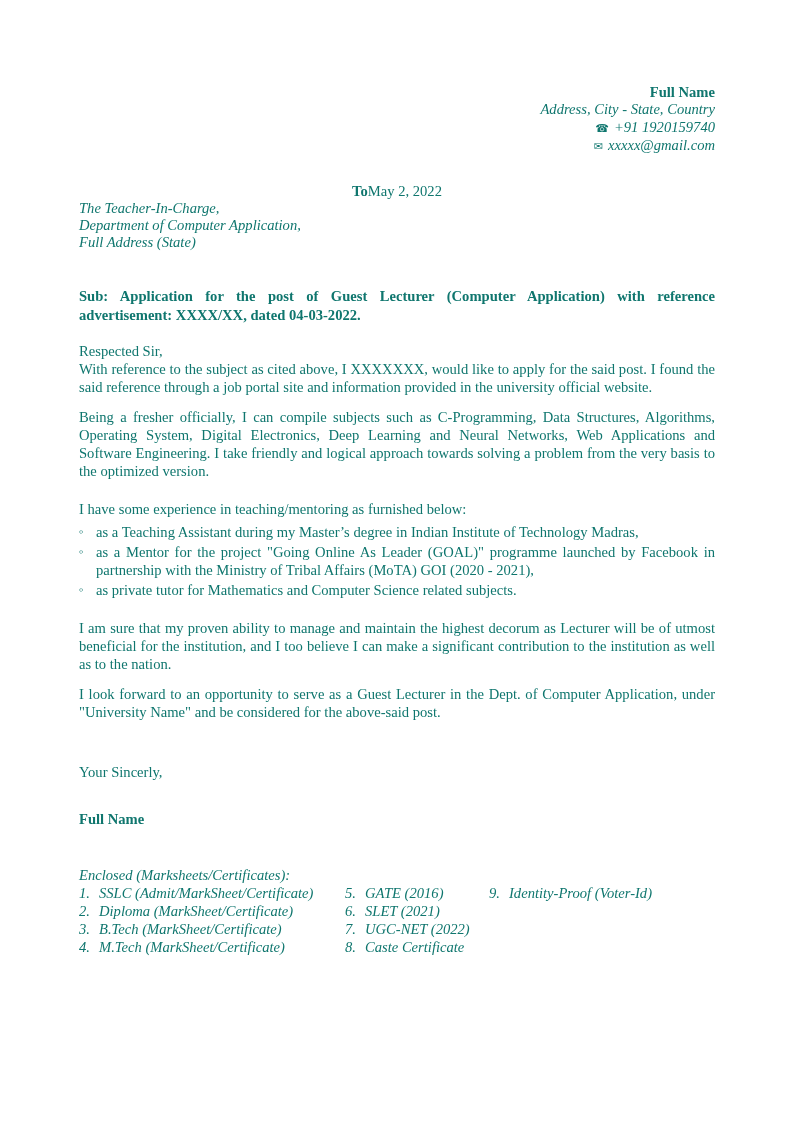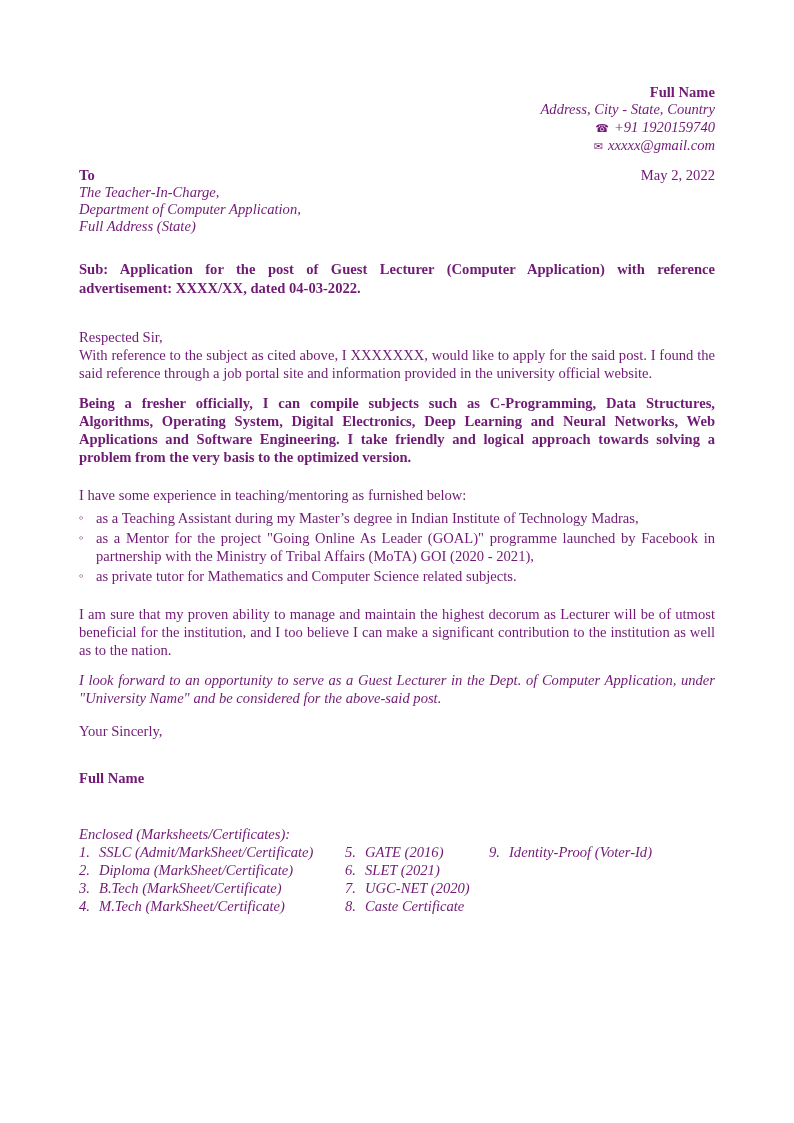--- a/index.html
+++ b/index.html
@@ -2,55 +2,55 @@
 <html><head>
 <meta charset="utf-8">
 <style>
   html, body { margin: 0; padding: 0; background: #ffffff; }
   .page {
     position: relative;
     width: 794px; height: 1123px;
     box-sizing: border-box;
     padding: 84px 79px 12px 79px;
     background: #ffffff;
-    color: #701a75;
+    color: #0f766e;
     font-family: "Liberation Serif", "DejaVu Serif", serif;
     font-size: 14.6px;
     line-height: 18px;
     overflow: hidden;
   }
   .header { text-align: right; line-height: 17.4px; }
   .name { font-weight: bold; }
   .it { font-style: italic; }
   .contact .icon {
     font-style: normal;
     font-size: 11px;
     margin-right: 5px;
     display: inline-block;
   }
-  .to-date-row { display: flex; justify-content: space-between; margin-top: 10px; }
+  .to-date-row { display: flex; justify-content: center; margin-top: 26px; }
   .to { font-weight: bold; }
   .pre { white-space: pre-line; }
   .recipient { font-style: italic; line-height: 17.4px; }
-  .subject { font-weight: bold; margin-top: 24px; line-height: 19px; text-align: justify; }
-  .salutation { margin-top: 30px; }
+  .subject { font-weight: bold; margin-top: 35px; line-height: 19px; text-align: justify; }
+  .salutation { margin-top: 17px; }
   .para { text-align: justify; }
-  .para-skills { margin-top: 12px; font-weight: bold; }
+  .para-skills { margin-top: 12px; }
   .para-exp-intro { margin-top: 20px; }
   .bullets { margin-top: 5px; }
   .bullet-item { display: flex; margin-top: 2px; }
   .bullet-marker {
     flex: 0 0 17px; width: 17px;
     font-weight: bold; font-size: 13px;
     line-height: 18px;
   }
   .bullet-text { flex: 1; text-align: justify; }
   .para-after-list { margin-top: 20px; }
-  .para-lookforward { margin-top: 12px; font-style: italic; }
-  .valediction { margin-top: 15px; }
+  .para-lookforward { margin-top: 12px; }
+  .valediction { margin-top: 42px; }
   .signature { margin-top: 29px; font-weight: bold; }
   .enclosures { margin-top: 38px; font-style: italic; line-height: 18px; }
   .enc-columns { display: flex; }
   .enc-col-1 { width: 266px; flex: 0 0 266px; }
   .enc-col-2 { width: 144px; flex: 0 0 144px; }
   .enc-col-3 { flex: 1; }
   .enc-row { display: flex; }
   .enc-num { min-width: 17px; margin-right: 3px; }
 </style>
 </head>
@@ -138,21 +138,21 @@
         <div class="enc-row">
           <span class="enc-num">5.</span>
           <span>GATE (2016)</span>
         </div>
         <div class="enc-row">
           <span class="enc-num">6.</span>
           <span>SLET (2021)</span>
         </div>
         <div class="enc-row">
           <span class="enc-num">7.</span>
-          <span>UGC-NET (2020)</span>
+          <span>UGC-NET (2022)</span>
         </div>
         <div class="enc-row">
           <span class="enc-num">8.</span>
           <span>Caste Certificate</span>
         </div>
       </div>
 
       <div class="enc-col-3">
         <div class="enc-row">
           <span class="enc-num">9.</span>

